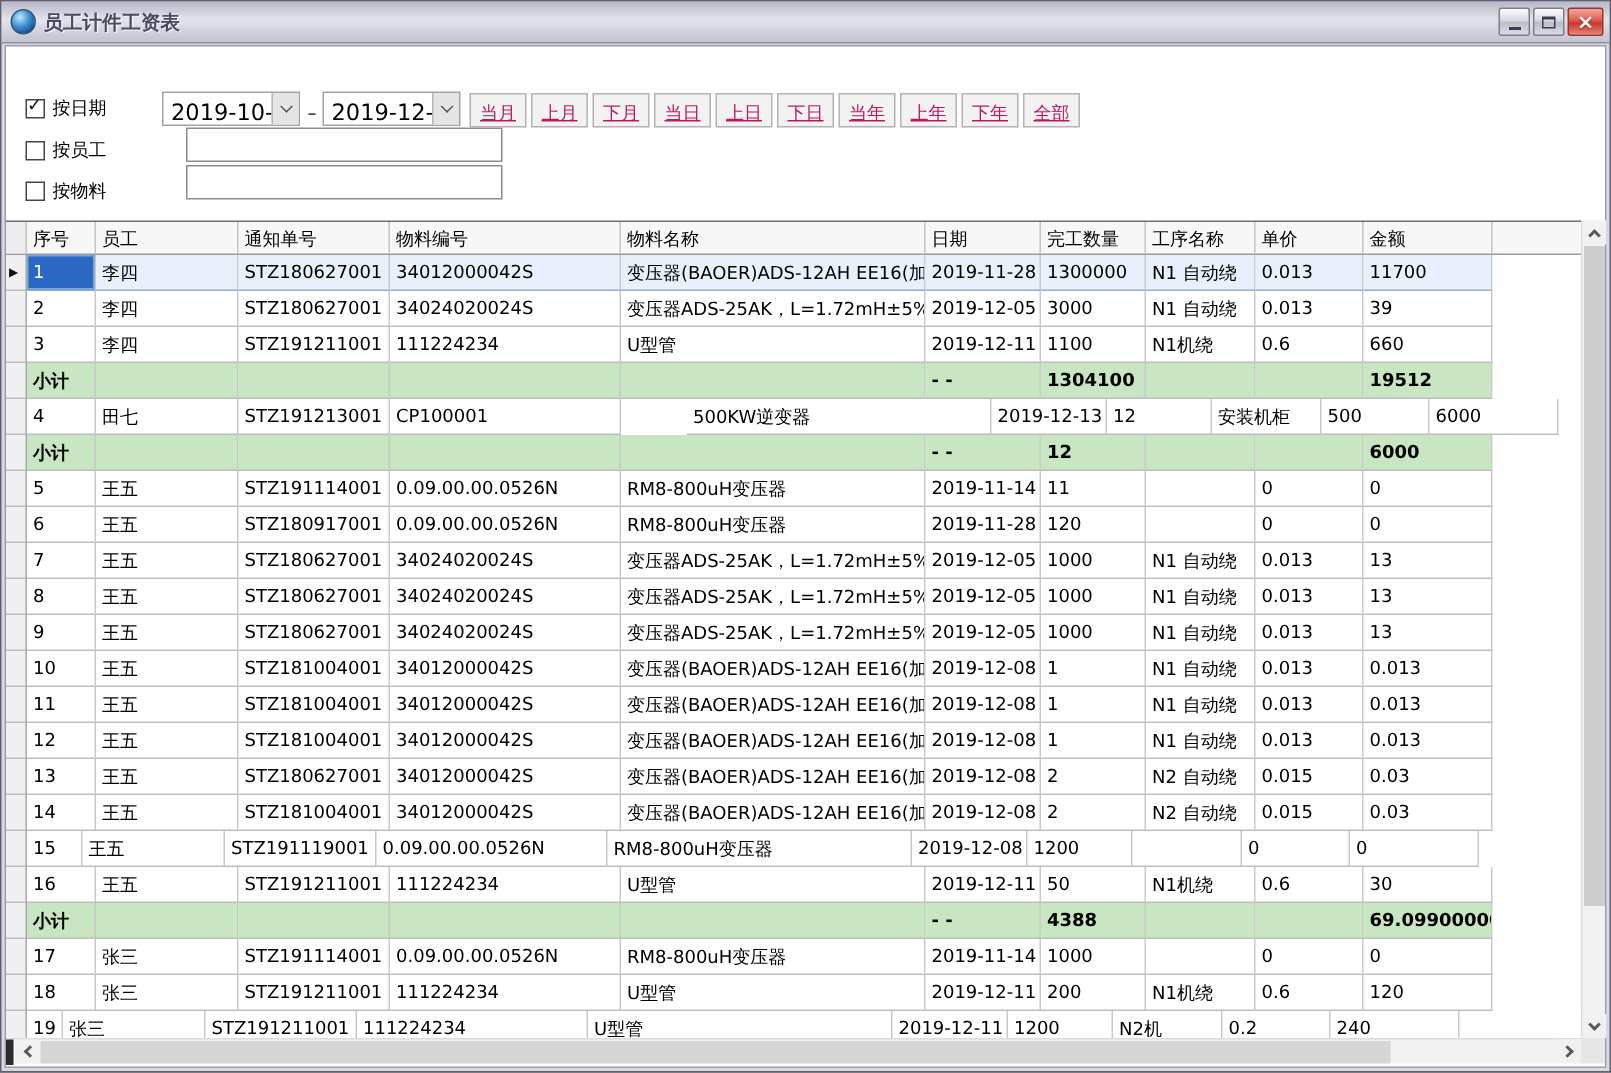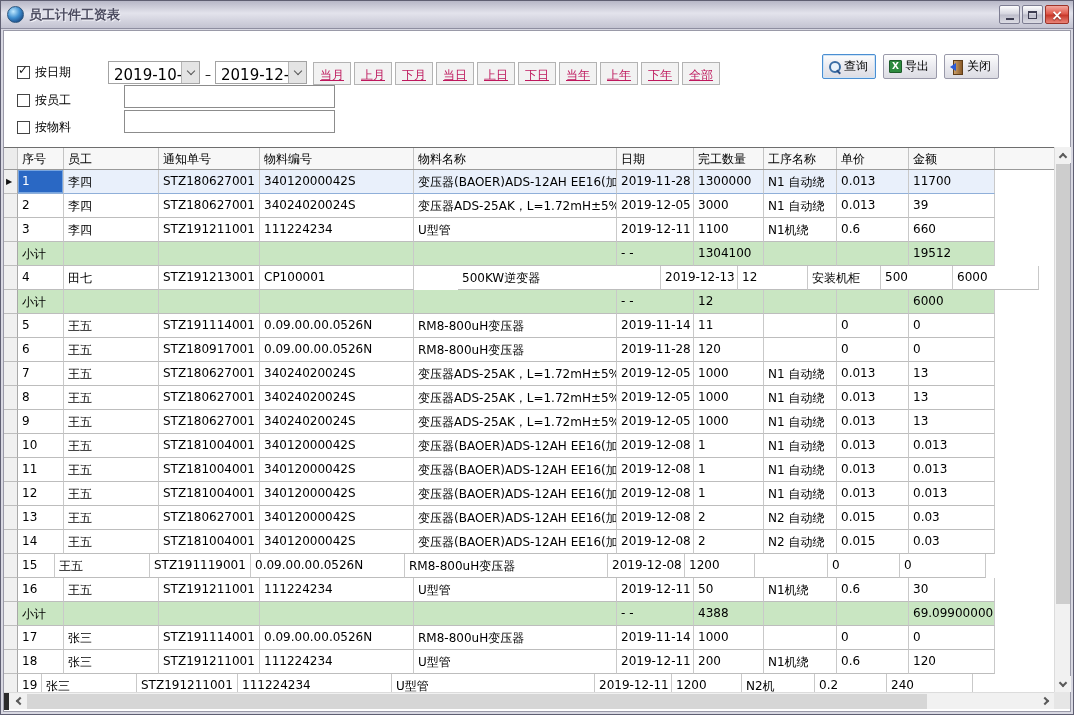--- a/index.html
+++ b/index.html
@@ -76,21 +76,21 @@
     border-top:1px solid #6e6e6e; overflow:hidden; background:#fff; }
   .grid-header{ display:flex; height:22px; background:#f7f7f7; border-bottom:1px solid #9a9a9a; }
   .hcell{ padding:3px 0 0 4px; border-right:1px solid #c4c4c4; overflow:hidden; white-space:nowrap; color:#000; }
   .hcell.ind{ background:#ececec; }
   .grow{ display:flex; height:24px; background:#fff; }
   .cell{ padding:4px 0 0 4px; border-right:1px solid #c9c9c9; border-bottom:1px solid #bdbdbd;
     overflow:hidden; white-space:nowrap; }
   .cell.filler{ border-right:none; border-bottom:none; }
   .indcell{ background:#f0f0f0; border-right:1px solid #a8a8a8; border-bottom:1px solid #bdbdbd;
     font-size:8px; padding:7px 0 0 2px; color:#111; }
-  .grow.subtotal .cell{ background:#c9e6c2; }
+  .grow.subtotal .cell{ background:#c9e6c2;font-weight:bold; }
   .grow.subtotal .cell.filler{ background:#fff; }
   .grow.sel .cell{ background:#e9f0fb; border-bottom:1px solid #8fafd9; }
   .grow.sel .cell.filler{ background:#fff; border-bottom:none; }
   .grow.sel .cell.selcell{ background:#2a68c4; color:#fff; box-shadow:inset 0 0 0 1px #79a6e0; }
 
   
   .vscroll{ position:absolute; top:116px; right:0; width:16px; bottom:19px; background:#f1f1f1; border-left:1px solid #dcdcdc; }
   .hscroll{ position:absolute; left:0; bottom:2px; right:16px; height:17px; background:#f1f1f1; border-top:1px solid #dcdcdc; }
   .sarrow{ position:absolute; width:16px; height:16px; display:flex; align-items:center; justify-content:center; background:#f1f1f1; }
   .sarrow.up{ top:0; left:0; } .sarrow.down{ bottom:0; left:0; }
@@ -164,34 +164,20 @@
         <span class="qbtn">下日</span>
         <span class="qbtn">当年</span>
         <span class="qbtn">上年</span>
         <span class="qbtn">下年</span>
         <span class="qbtn">全部</span>
       </div>
 
     <input class="txtinput" style="top: 54px;" value="">
     <input class="txtinput" style="top: 79px;" value="">
 
-    <div class="actionbar">
-      <span class="abtn primary">
-        <span class="icon-magnifier"></span>
-        <span>查询</span>
-      </span>
-      <span class="abtn">
-        <span class="icon-excel">X</span>
-        <span>导出</span>
-      </span>
-      <span class="abtn">
-        <span class="icon-door"></span>
-        <span>关闭</span>
-      </span>
-    </div>
 
     <div class="grid-area">
         <div class="grid-header">
           <span class="hcell ind" style="width: 14px;"></span>
           <span class="hcell" style="width: 46px;">序号</span>
           <span class="hcell" style="width: 95px;">员工</span>
           <span class="hcell" style="width: 101px;">通知单号</span>
           <span class="hcell" style="width: 154px;">物料编号</span>
           <span class="hcell" style="width: 203px;">物料名称</span>
           <span class="hcell" style="width: 77px;">日期</span>

